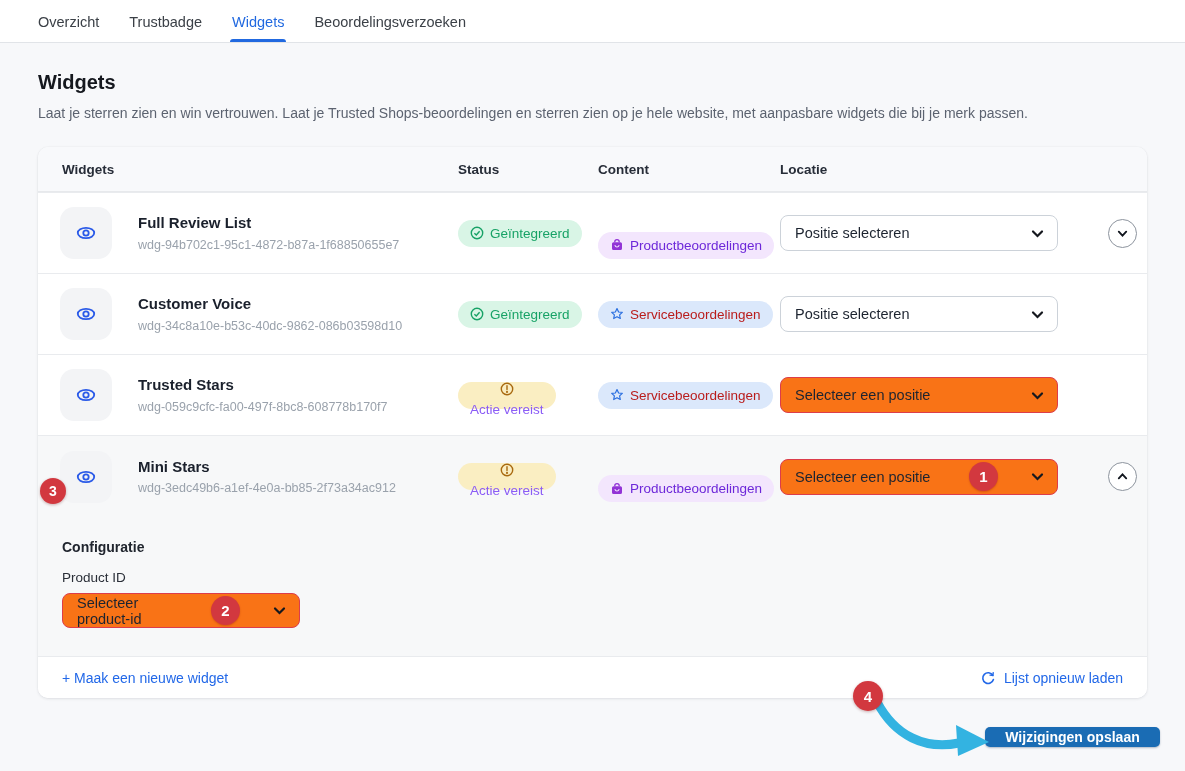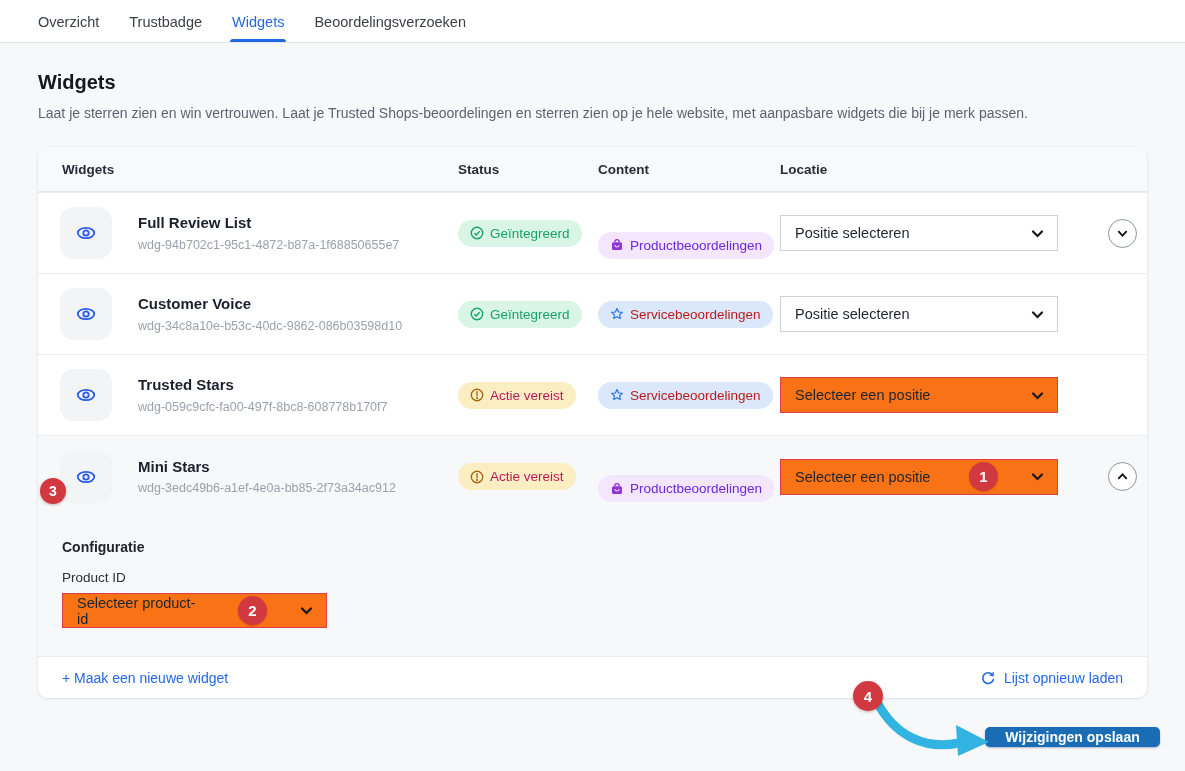--- a/index.html
+++ b/index.html
@@ -51,32 +51,32 @@
     width:52px; height:52px; background:#f3f4f6; border-radius:14px;
     display:flex; align-items:center; justify-content:center; cursor:pointer; flex:none;
   }
   .w-name { font-size:15px; font-weight:700; color:#1a202c; line-height:1.25; }
   .w-id { font-size:12.5px; color:#9aa2ac; margin-top:5px; }
   .pill {
     display:inline-flex; align-items:center; gap:6px; height:27px;
     border-radius:14px; padding:0 12px; font-size:13.5px; white-space:nowrap;
   }
   .pill-green  { background:#d9f5e6; color:#17a266; }
-  .pill-yellow { background:#faeec2; color:#be185d; }
+  .pill-yellow { background:#faeec2; color:#8b5cf6;flex-direction:column; }
   .pill-blue   { background:#dbe8fb; color:#b91c1c; }
   .pill-purple { background:#f3e6fd; color:#6d28d9;margin-top:24px; }
   
   .dd {
-    width:278px; height:36px; border:1px solid #ccd2d9; border-radius:0;
+    width:278px; height:36px; border:1px solid #ccd2d9; border-radius:8px;
     background:#fff; display:flex; align-items:center; padding:0 12px 0 14px;
     font-size:14.5px; color:#1d2430; cursor:pointer; gap:8px;
   }
   .dd .dd-label { flex:1; }
   .dd.error { border:1.5px solid #dc3d4b; background:#f97316;gap:32px; }
-  .dd-small { width:265px; height:35px; }
+  .dd-small { width:238px; height:35px; }
   .num-badge {
     width:29px; height:29px; border-radius:50%; background:#d2383f; color:#fff;
     font-size:15px; font-weight:700; display:flex; align-items:center;
     justify-content:center; flex:none; box-shadow:0 1px 2px rgba(120,0,0,.25);
   }
   .expander {
     width:29px; height:29px; border-radius:50%; border:1px solid #8d949e;
     background:#fff; display:flex; align-items:center; justify-content:center;
     cursor:pointer;
   }

